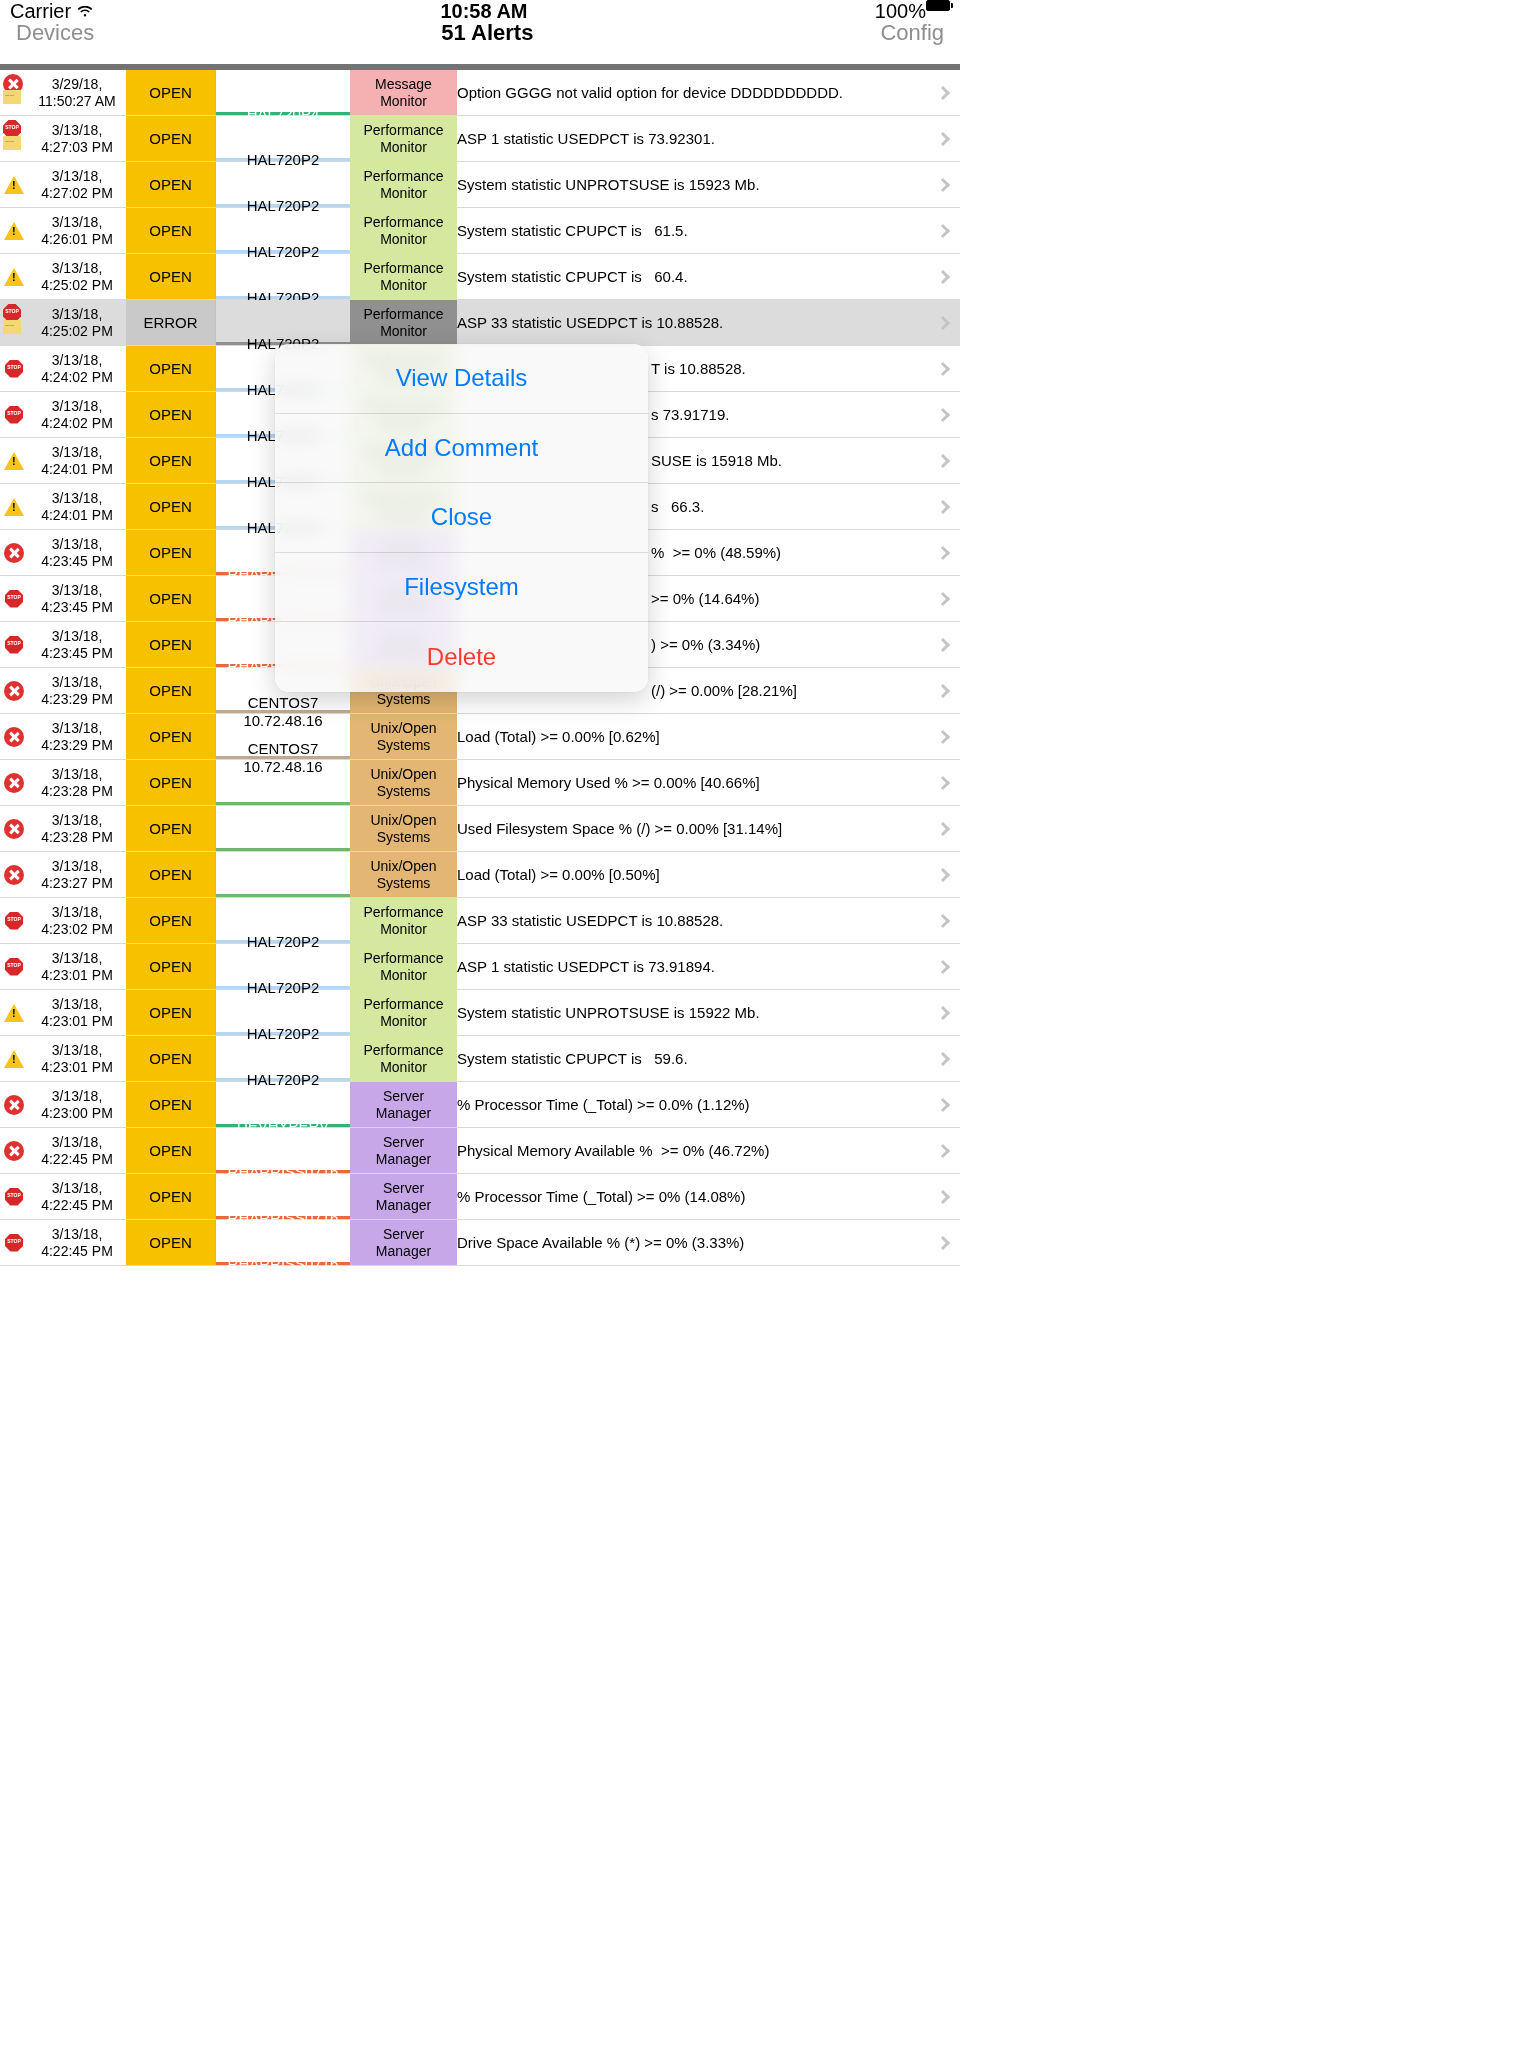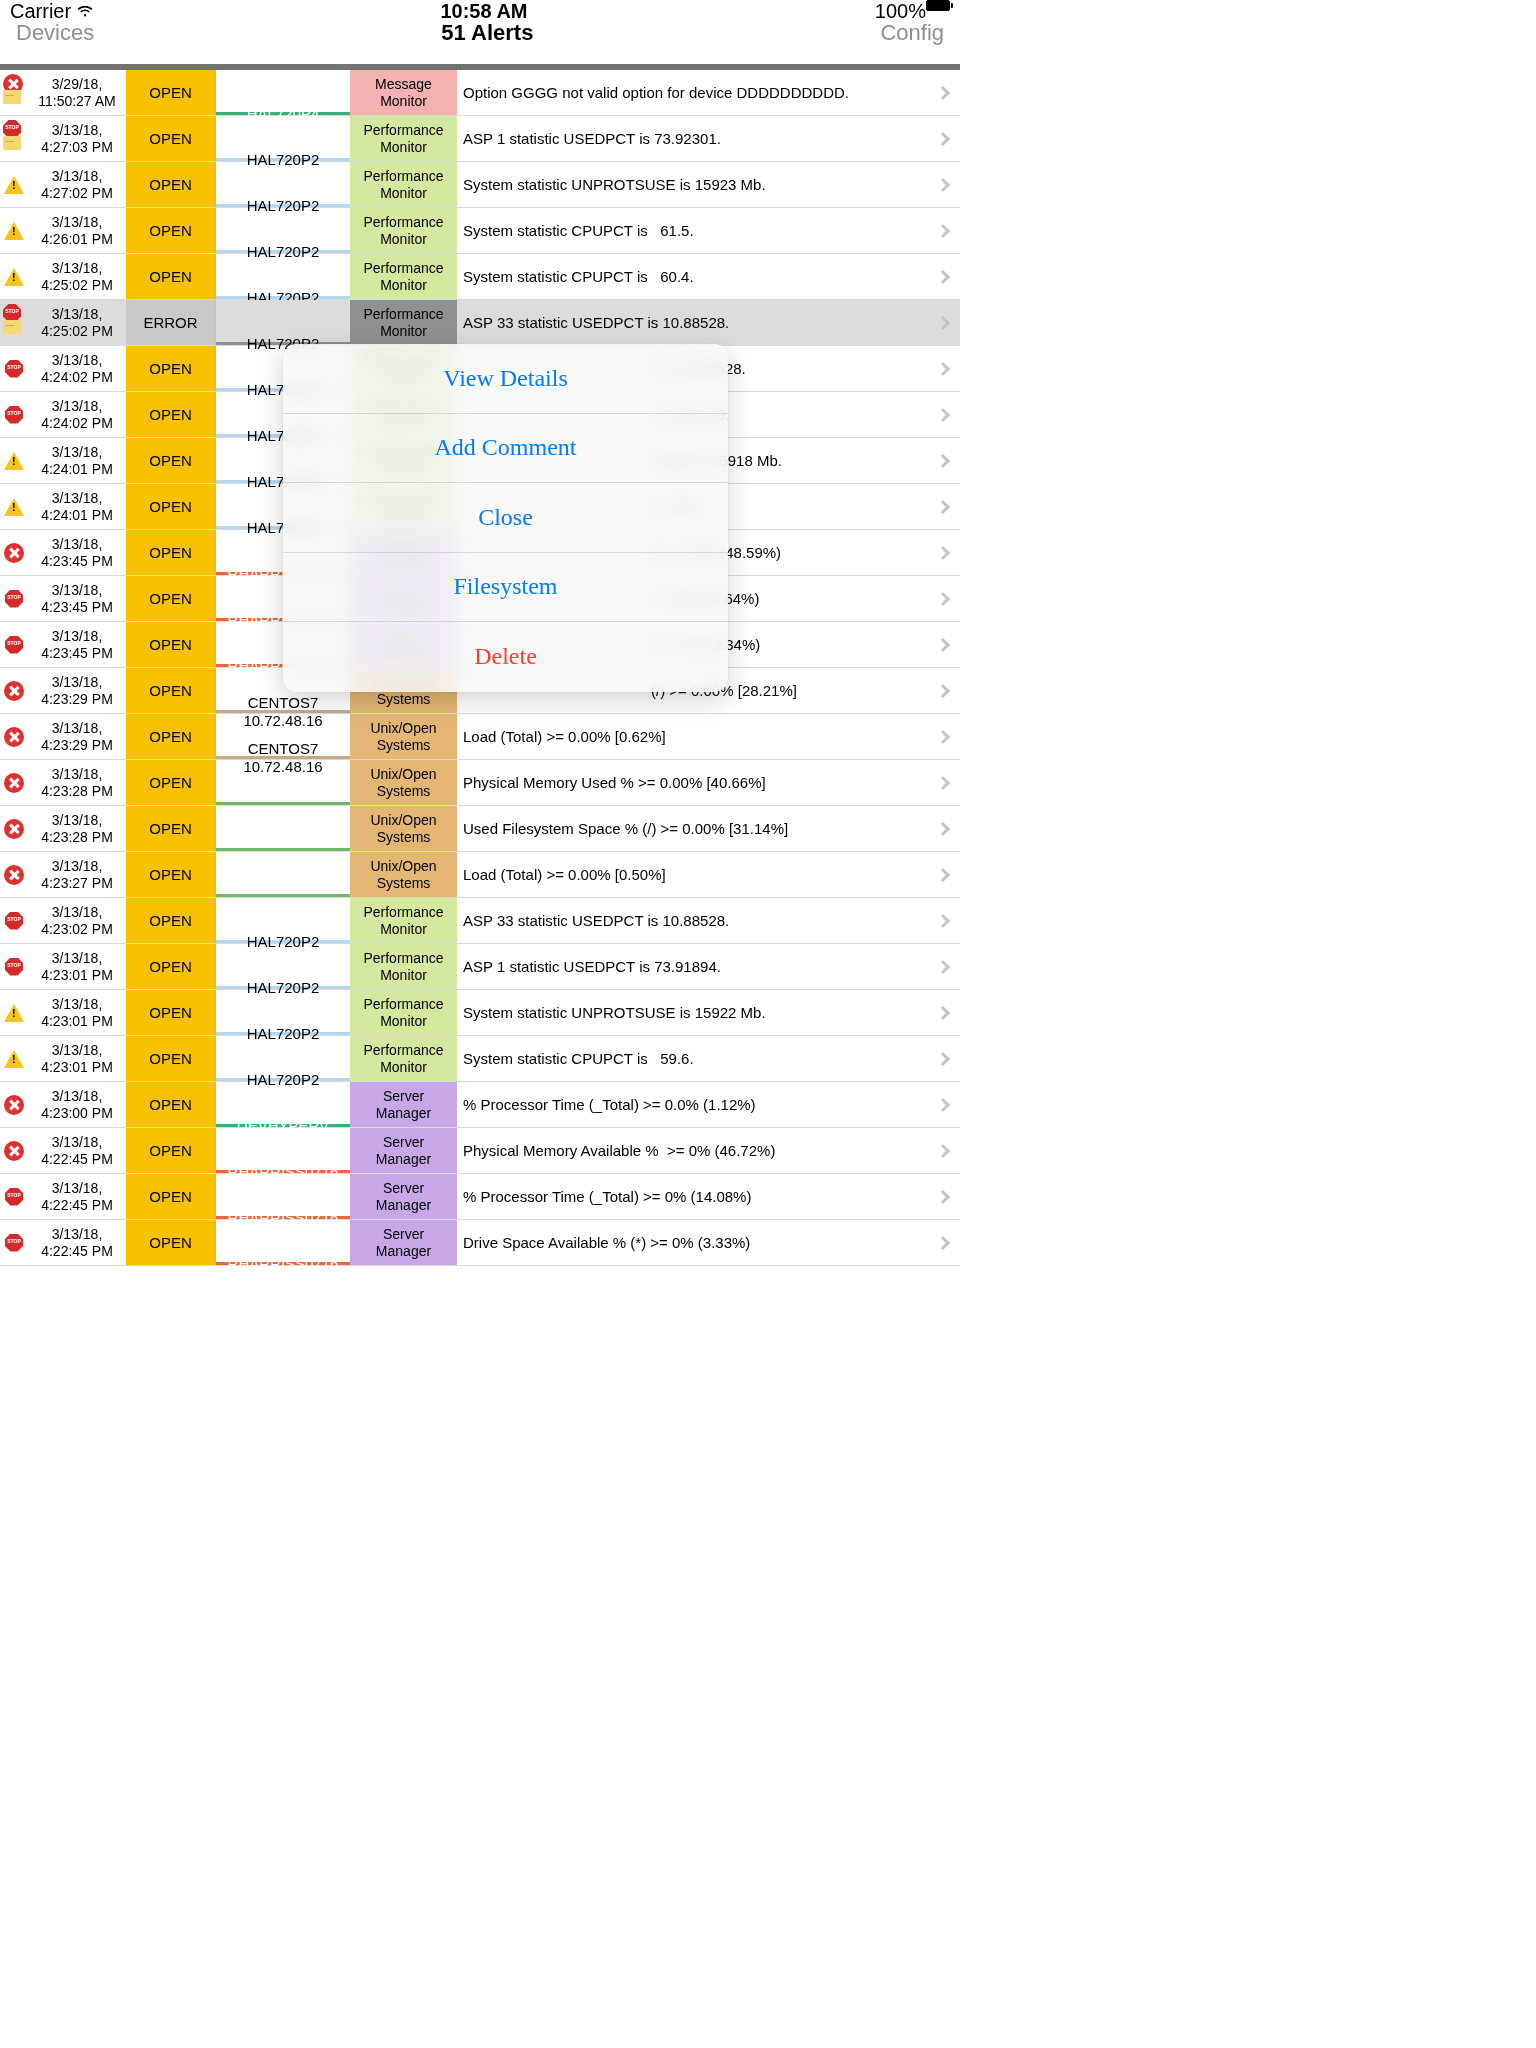--- a/index.html
+++ b/index.html
@@ -92,21 +92,20 @@
     align-items:center; justify-content:center;
     font-size: 14px;
     line-height:1.15;
     text-align:center;
     flex-shrink:0;
   }
   .msg-cell {
     flex:1;
     display:flex; align-items:center;
     font-size: 15px;
-    padding-left:6px;
     white-space: pre;
     overflow:hidden;
   }
   .chev-cell {
     width: 34px;
     display:flex; align-items:center; justify-content:center;
     color:#bdbdbd;
     flex-shrink:0;
   }
   
@@ -170,30 +169,29 @@
     content:'~~'; font-size:8px; position:absolute;
     left:2px; top:1px; color:#9b7d1e;
   }
   .icon-stack .sev { position:absolute; }
   .icon-stack .sev:first-child { top:4px; left:3px; }
   .icon-stack .sev:last-child  { top:20px; left:3px; }
 
   
   .sheet {
     position:absolute;
-    left:283px;
+    left:275px;
     top:344px;
-    width:445px;
+    width:373px;
     background: rgba(248,248,248,0.85);
     border-radius:14px;
     box-shadow: 0 8px 26px rgba(0,0,0,0.18), 0 0 0 0.5px rgba(0,0,0,0.05);
     backdrop-filter: blur(8px);
     overflow:hidden;
     z-index:50;
-    font-family:Liberation Serif, serif;
   }
   .sheet-item {
     height:69.5px;
     display:flex; align-items:center; justify-content:center;
     font-size:24px;
     color:#007aff;
     border-bottom:1px solid rgba(0,0,0,0.12);
     background:transparent;
   }
   .sheet-item:last-child { border-bottom:none; }

